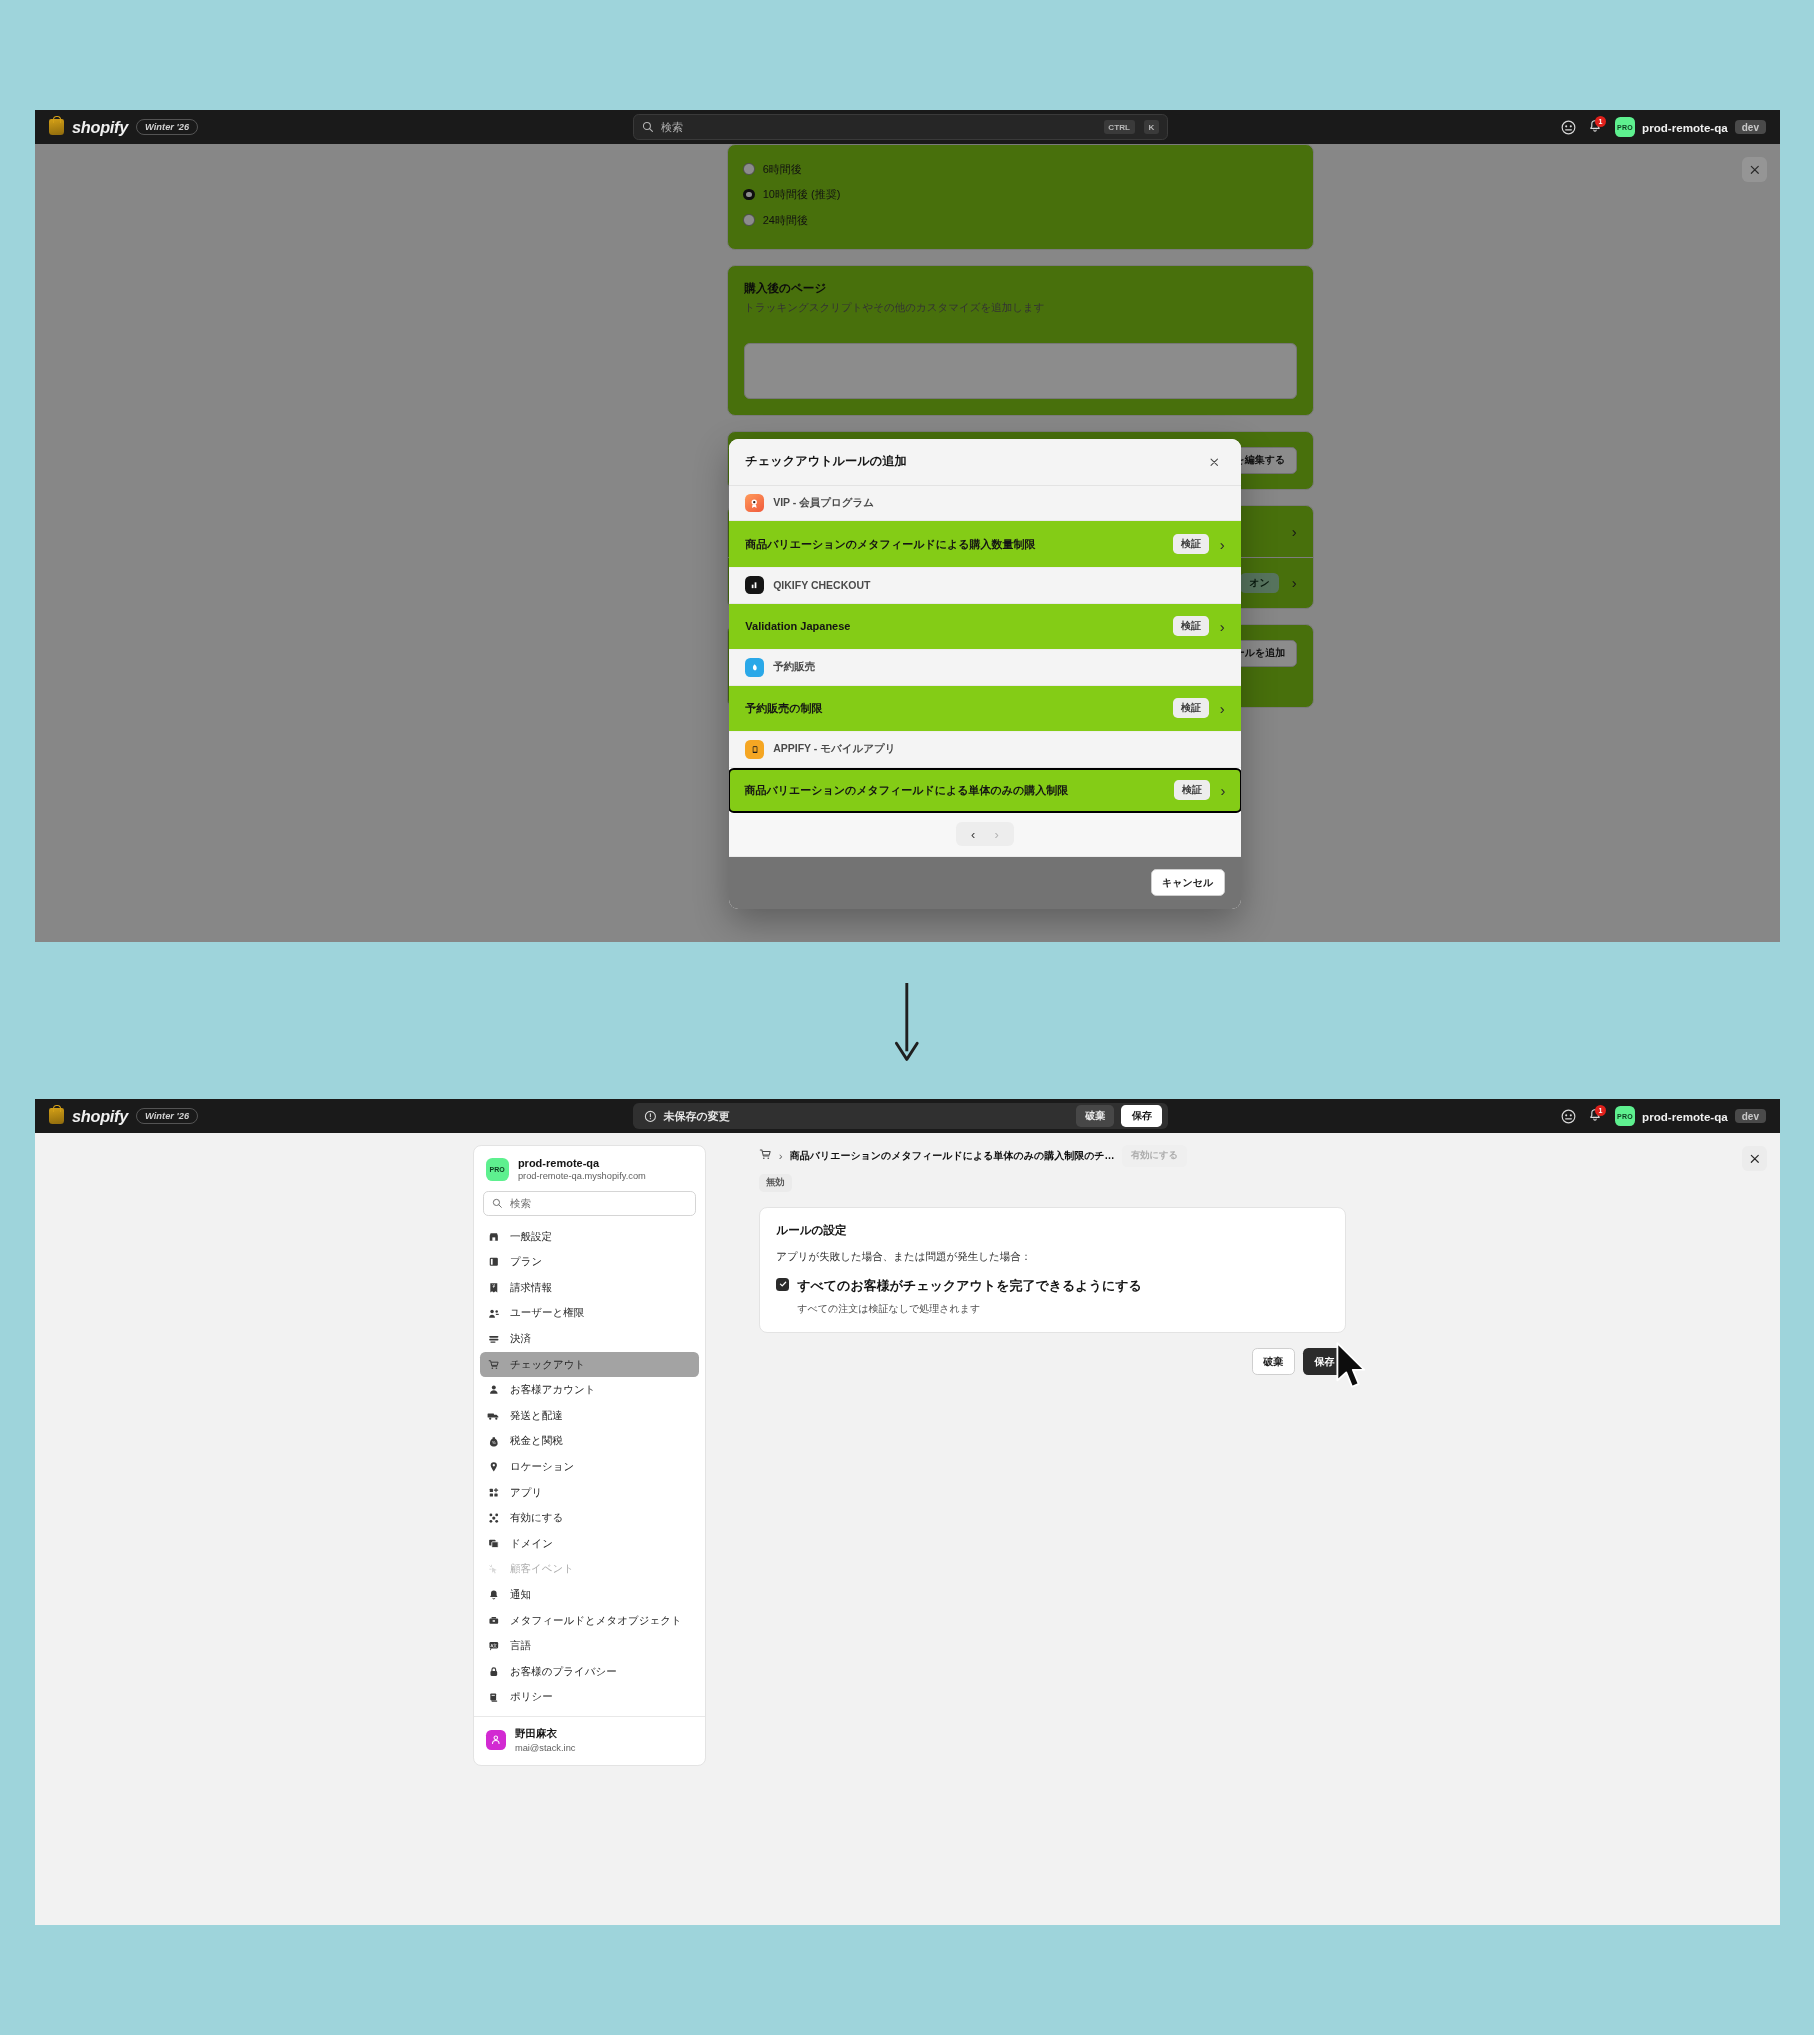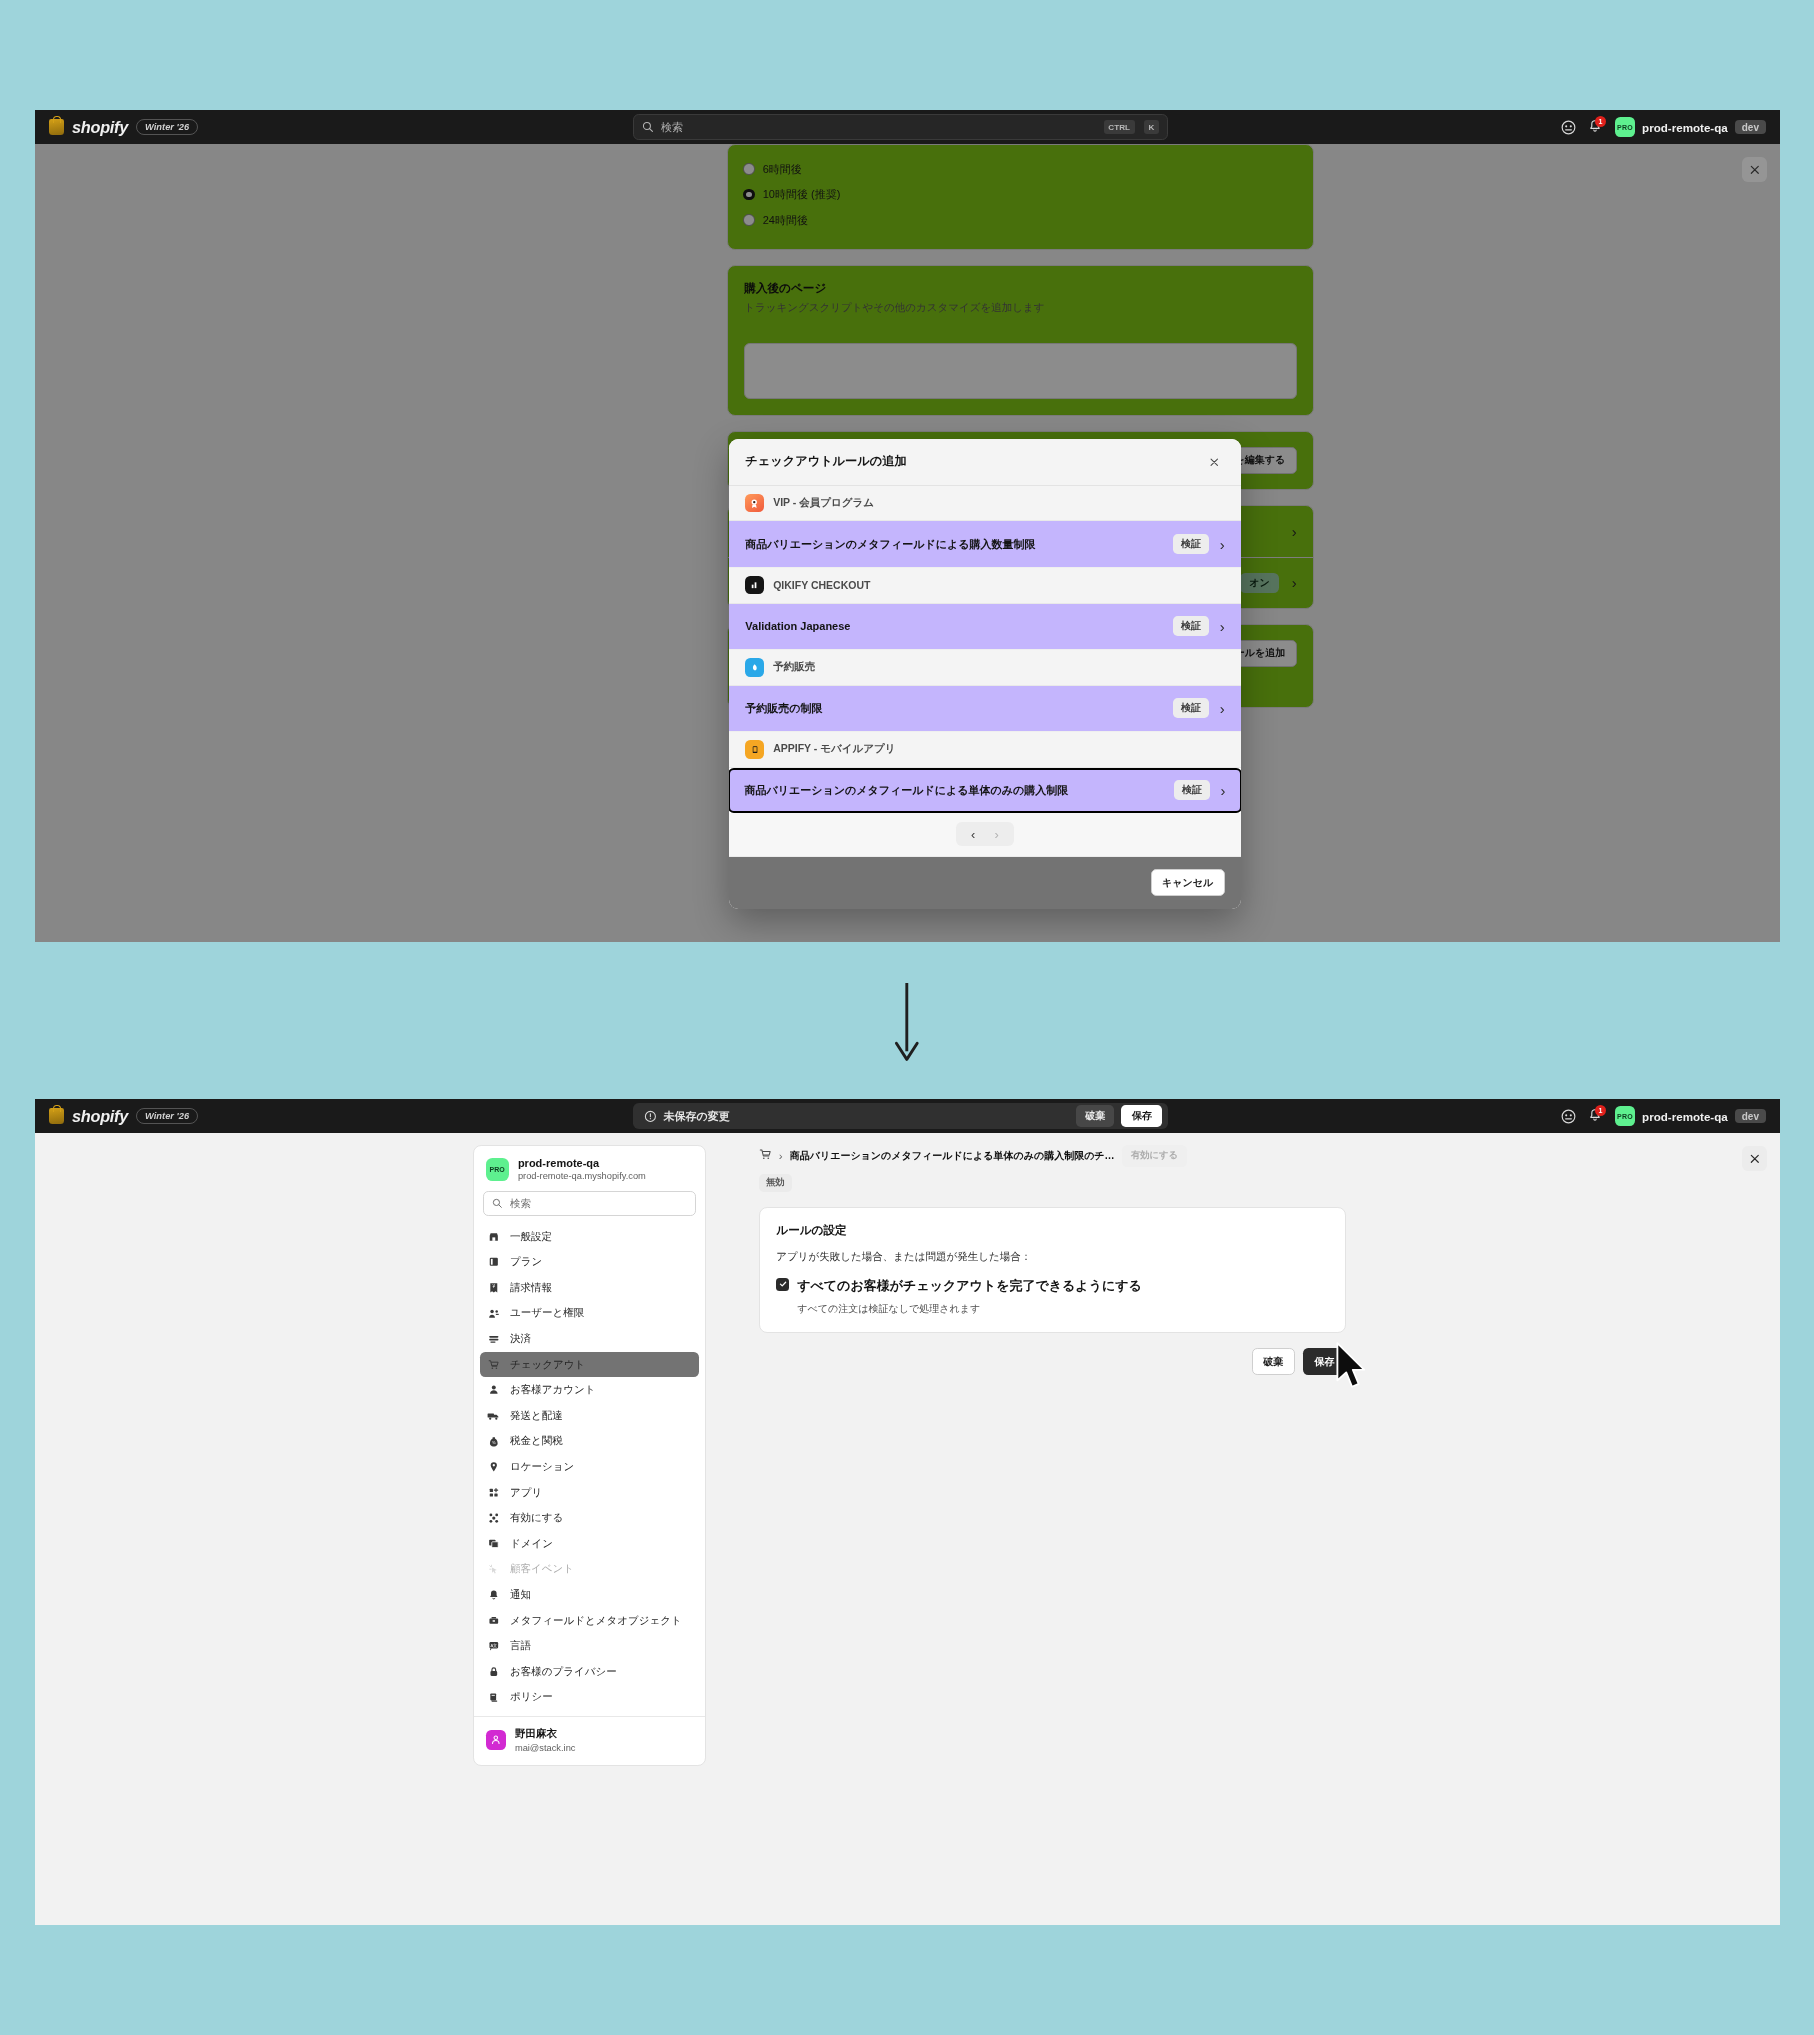--- a/index.html
+++ b/index.html
@@ -180,21 +180,21 @@
     background:#f4f4f4; padding: 8.1px 16.3px;
     display:flex; align-items:center; gap:9.3px;
     border-bottom:0.6px solid #e9e9e9;
   }
   .app-ico { width:18.6px;height:18.6px;border-radius:5.2px;flex:0 0 auto;
              display:flex;align-items:center;justify-content:center;
              font-size:8.7px;font-weight:800;color:#fff; overflow:hidden;}
   .app-group-name { font-size:10.5px; color:#4a4a4a; font-weight:600; }
   .rule-item {
     padding: 12.8px 16.3px; display:flex; align-items:center; gap:10.5px;
-    background:#c4b5fd; border-bottom:0.6px solid #efefef; cursor:pointer;
+    background:#84cc16; border-bottom:0.6px solid #efefef; cursor:pointer;
   }
   .rule-item.selected {
     border: 2.9px solid #000; border-radius: 5.8px;
     margin: 0 -0.6px; padding: 10.5px 14px;
   }
   .rule-name { flex:1; font-size:11px; font-weight:700; color:#141414; }
   .tag-verify {
     background:#ededed; color:#3c3c3c; border-radius:4.7px;
     padding:2.9px 8.1px; font-size:10px; font-weight:600;
   }
@@ -226,21 +226,21 @@
   .sb-search {
     margin: 0 9.3px 8.1px; height:24.4px; border:0.6px solid #d5d5d5; border-radius:5.2px;
     display:flex; align-items:center; gap:7px; padding:0 8.1px;
   }
   .sb-search span { color:#6d6d6d; font-size:10.5px; }
   .sb-list { padding: 0 5.8px; }
   .sb-item {
     display:flex; align-items:center; gap:9.3px;
     padding: 5.8px 7px; border-radius:5.2px; cursor:pointer;
   }
-  .sb-item.active { background:#737373; }
+  .sb-item.active { background:#a3a3a3; }
   .sb-item.disabled { opacity:0.38; cursor:default; }
   .sb-label { font-size:10.5px; color:#242424; }
   .sb-ico { width:14px; flex:0 0 auto; display:flex; align-items:center; justify-content:center; }
   .sb-foot {
     margin-top:5.8px; border-top:0.6px solid #e8e8e8; padding: 10.5px 11.6px 9.3px;
     display:flex; align-items:center; gap:9.3px;
   }
   .sb-foot .av {
     width:20px;height:20px;border-radius:5.2px;background:#d22ad2;
     display:flex;align-items:center;justify-content:center;

